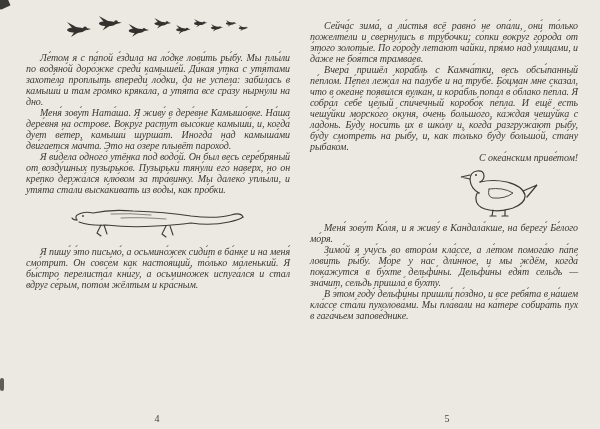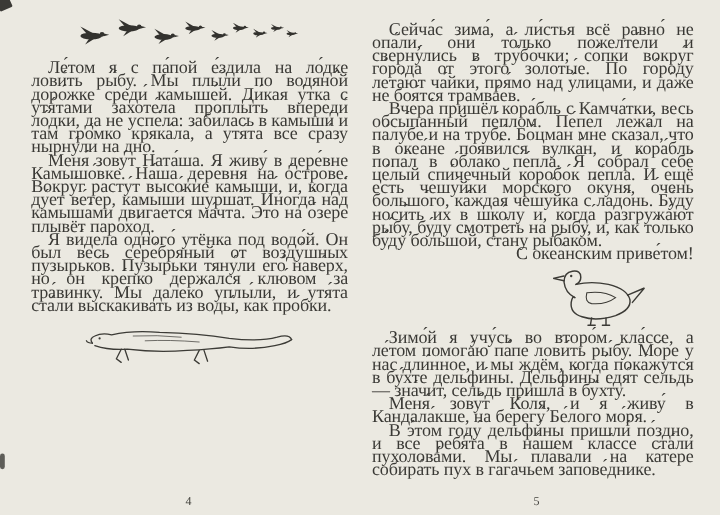--- a/index.html
+++ b/index.html
@@ -10,25 +10,26 @@
     color:#3a3935;
   }
   .spread{position:relative;width:600px;height:429px;background:#ebe9e1;}
 
   .page{position:absolute;top:0;bottom:0;overflow:hidden;}
   .page.left{left:16px;width:282px;padding:12px 8px 0 10px;box-sizing:border-box;}
   .page.right{left:304px;width:286px;padding:20px 12px 0 6px;box-sizing:border-box;}
 
   .para{
     margin:0;
-    font-size:15px;
+    font-size:10px;
     line-height:11px;
     text-align:justify;
     text-indent:14px;
     letter-spacing:-0.1px;
+    font-style:italic;
   }
   .signature{text-align:right;}
 
   .illus{display:flex;justify-content:center;align-items:center;}
   .illus.ducks{margin:2px 0 8px;}
   .illus.lizard{margin:7px 0 6px;}
   .illus.goose{justify-content:flex-end;padding-right:34px;margin:4px 0 5px;}
 
   .pagenum{
     position:absolute;bottom:5px;left:0;right:0;
@@ -87,20 +88,21 @@
           <path d="M8,20 Q20,24 35,23 Q60,26 85,24 Q105,23 120,21 Q140,24 158,20 Q168,18 172,15"></path>
           <path d="M6,18 Q2,18 1,16"></path>
           <circle cx="12" cy="14" r="0.9" fill="#3c3b36" stroke="none"></circle>
           <path d="M30,23 L26,31 L30,34 M33,23 L36,32"></path>
           <path d="M95,24 L91,32 L95,35 M99,24 L102,33"></path>
           <path d="M40,12 Q60,11 80,13 M50,16 Q70,15 95,17" stroke-width="0.6"></path>
         </g>
       </svg>
     </div>
 
+    <p class="para">Я пишу́ э́то письмо́, а осьмино́жек сиди́т в ба́нке и на меня́ смо́трит. Он совсе́м как настоя́щий, то́лько ма́ленький. Я бы́стро перелиста́л кни́гу, а осьмино́жек испуга́лся и стал вдруг се́рым, пото́м жёлтым и кра́сным.</p>
 
     <div class="pagenum">4</div>
   </div>
 
   <div class="page right">
 
     <p class="para">Сейча́с зима́, а ли́стья всё равно́ не опа́ли, они́ то́лько пожелте́ли и сверну́лись в тру́бочки; со́пки вокру́г го́рода от э́того золоты́е. По го́роду лета́ют ча́йки, пря́мо над у́лицами, и да́же не боя́тся трамва́ев.</p>
     <p class="para">Вчера́ пришёл кора́бль с Камча́тки, весь обсы́панный пе́плом. Пе́пел лежа́л на па́лубе и на трубе́. Бо́цман мне сказа́л, что в океа́не появи́лся вулка́н, и кора́бль попа́л в о́блако пе́пла. Я собра́л себе́ це́лый спи́чечный коробо́к пе́пла. И ещё есть чешу́йки морско́го о́куня, о́чень большо́го, ка́ждая чешу́йка с ладо́нь. Бу́ду носи́ть их в шко́лу и, когда́ разгружа́ют ры́бу, бу́ду смотре́ть на ры́бу, и, как то́лько бу́ду большо́й, ста́ну рыбако́м.</p>
     <p class="para signature">С океа́нским приве́том!</p>
 
@@ -111,20 +113,20 @@
           <path d="M21,8 L12,10 L21,12"></path>
           <circle cx="27" cy="8" r="1" fill="#3c3b36" stroke="none"></circle>
           <path d="M31,15 Q44,12 58,15 Q74,19 76,28 Q77,36 64,41 Q48,46 36,42 Q26,39 27,30 Q28,24 30,26"></path>
           <path d="M40,22 Q54,20 64,26 Q56,32 44,31 Q38,30 40,22" stroke-width="0.9"></path>
           <path d="M74,24 L88,18 L78,30"></path>
           <path d="M44,43 L43,49 M41,49 L47,49 M56,43 L56,49 M53,49 L59,49"></path>
         </g>
       </svg>
     </div>
 
+    <p class="para">Меня́ зову́т Ко́ля, и я живу́ в Кандала́кше, на берегу́ Бе́лого мо́ря.</p>
     <p class="para">Зимо́й я учу́сь во второ́м кла́ссе, а ле́том помога́ю па́пе лови́ть ры́бу. Мо́ре у нас дли́нное, и мы ждём, когда́ пока́жутся в бу́хте дельфи́ны. Дельфи́ны едя́т сельдь — зна́чит, сельдь пришла́ в бу́хту.</p>
-    <p class="para">Меня́ зову́т Ко́ля, и я живу́ в Кандала́кше, на берегу́ Бе́лого мо́ря.</p>
     <p class="para">В э́том году́ дельфи́ны пришли́ по́здно, и все ребя́та в на́шем кла́ссе ста́ли пухолова́ми. Мы пла́вали на ка́тере собира́ть пух в гага́чьем запове́днике.</p>
 
     <div class="pagenum">5</div>
   </div>
 
 </div>
 
 </body></html>

